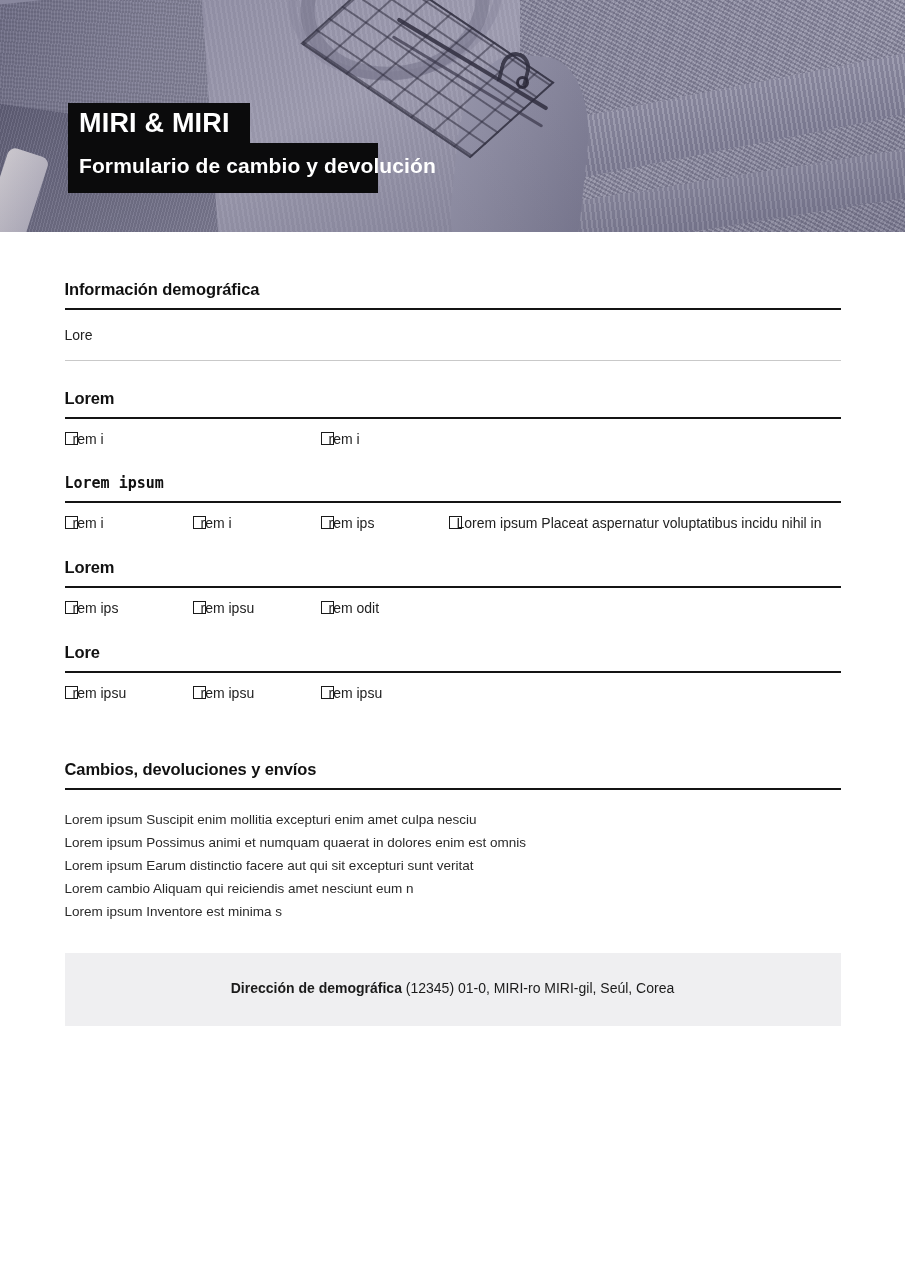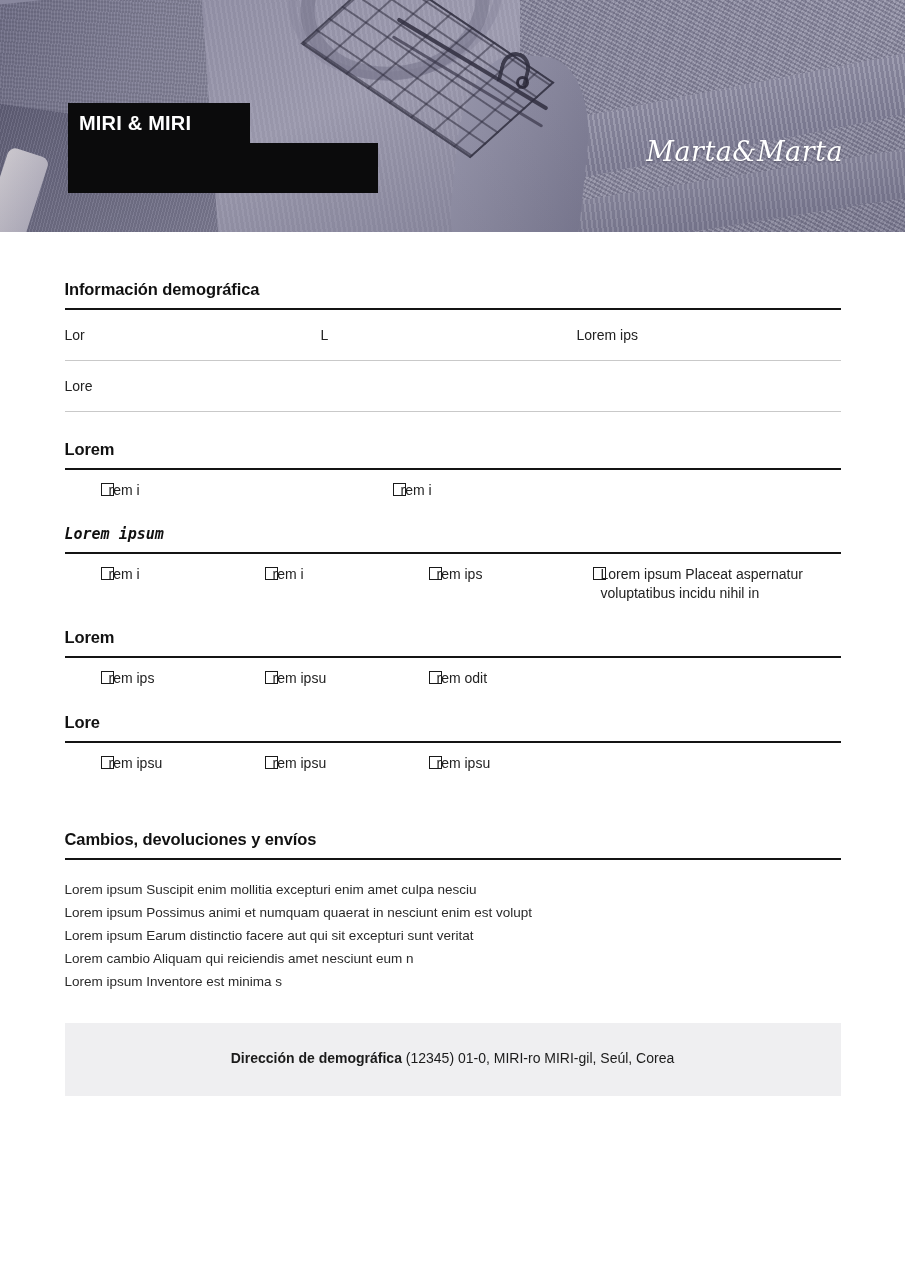--- a/index.html
+++ b/index.html
@@ -134,21 +134,21 @@
     z-index:5;
   }
   .title-bg-top {
     position:absolute; left:0; top:0; width:182px; height:40px; background:#0b0b0c;
   }
   .title-bg-bot {
     position:absolute; left:0; top:40px; width:310px; height:50px; background:#0b0b0c;
   }
   .brand {
     position:relative; z-index:2;
-    color:#fff; font-size:20px; font-weight:bold;
+    color:#fff; font-size:27px; font-weight:bold;
     line-height:40px; padding-left:11px; letter-spacing:0.2px;
     white-space:nowrap;
   }
   .form-title {
     position:relative; z-index:2;
     color:#fff; font-size:21px; font-weight:bold;
     line-height:46px; padding-left:11px; letter-spacing:0.1px;
     white-space:nowrap;
   }
   .signature {
@@ -164,40 +164,40 @@
   
   .body-area { position:absolute; left:0; top:232px; width:905px; }
   .content { width:776px; margin:0 auto; }
 
   .sec-title {
     font-size:16.5px; font-weight:bold; color:#111;
     letter-spacing:-0.1px;
   }
   .sec-title.mono {
     font-family:"DejaVu Sans Mono", monospace;
-    font-size:15px; letter-spacing:0;font-style:italic;
+    font-size:15px; letter-spacing:0;
   }
   .rule-thick { border-bottom:2px solid #141414; }
 
   .sec-head-block { padding-bottom:9px; }
 
   
   .demo-row {
     display:flex; align-items:center;
     height:51px;
     border-bottom:1px solid #c9c9c9;
   }
   .demo-cell { font-size:14px; color:#222; }
   .demo-cell.c1 { width:256px; }
   .demo-cell.c2 { width:256px; }
   .demo-cell.c3 { flex:1; }
 
   
   .cb-row { display:flex; align-items:flex-start; padding-top:11px; padding-bottom:9px; }
-  .cb-item { position:relative; display:block;margin-left:36px; }
+  .cb-item { position:relative; display:block; }
   .cb-item.w1 { width:256px; }
   .cb-item.w2 { width:128px; }
   .cb-item.wfill { flex:1; }
   .cb-box {
     position:absolute; left:0; top:2px;
     width:13px; height:13px;
     border:1px solid #1a1a1a; background:#fff;
   }
   .cb-label {
     position:relative;
@@ -254,40 +254,35 @@
       <div class="ph-hook"></div>
       <div class="ph-hook-knot"></div>
       <div class="ph-strap"></div>
       <div class="hero-tint"></div>
     </div>
 
     <div class="title-wrap">
       <div class="title-bg-top"></div>
       <div class="title-bg-bot"></div>
       <div class="brand">MIRI &amp; MIRI</div>
+      <div class="form-title">Formulario de cambio y devolución</div>
     </div>
 
-    <div class="signature">Marta&amp;Marta</div>
   </div>
 
   <div class="body-area">
     <div class="content">
 
       <div class="gap-lg"></div>
 
       <div>
         <div class="sec-head-block rule-thick">
           <div class="sec-title">Información demográfica</div>
         </div>
 
-        <div class="demo-row">
-          <div class="demo-cell c1">Lor</div>
-          <div class="demo-cell c2">L</div>
-          <div class="demo-cell c3">Lorem ips</div>
-        </div>
         <div class="demo-row">
           <div class="demo-cell c1">Lore</div>
           <div class="demo-cell c2"></div>
           <div class="demo-cell c3"></div>
         </div>
       </div>
 
       <div class="gap-md"></div>
 
       <div>
@@ -377,21 +372,21 @@
       </div>
 
       <div class="gap-lg"></div>
 
       <div>
         <div class="sec-head-block rule-thick">
           <div class="sec-title">Cambios, devoluciones y envíos</div>
         </div>
         <div class="policy-list">
           <div class="policy-line">Lorem ipsum Suscipit enim mollitia excepturi enim amet culpa nesciu</div>
-          <div class="policy-line">Lorem ipsum Possimus animi et numquam quaerat in nesciunt enim est volupt</div>
+          <div class="policy-line">Lorem ipsum Possimus animi et numquam quaerat in dolores enim est omnis</div>
           <div class="policy-line">Lorem ipsum Earum distinctio facere aut qui sit excepturi sunt veritat</div>
           <div class="policy-line">Lorem cambio Aliquam qui reiciendis amet nesciunt eum n</div>
           <div class="policy-line">Lorem ipsum Inventore est minima s</div>
         </div>
       </div>
 
       <div class="footer">
         <div class="footer-line">
           <b>Dirección de demográfica</b><span> (12345) 01-0, MIRI-ro MIRI-gil, Seúl, Corea</span>
         </div>

